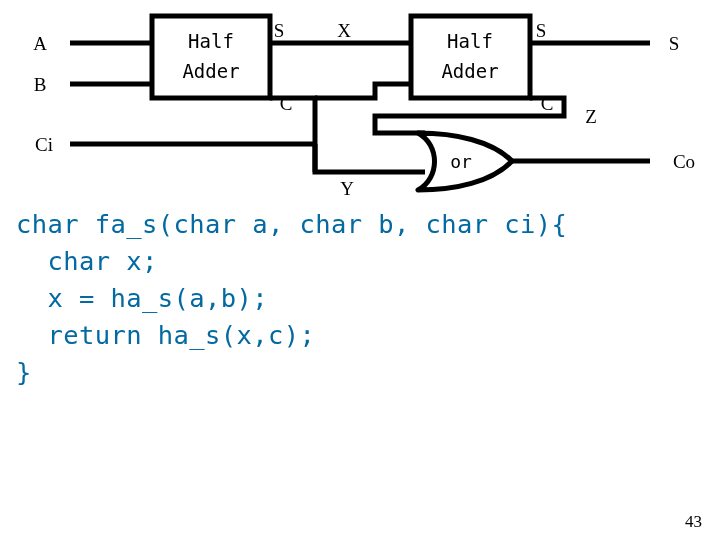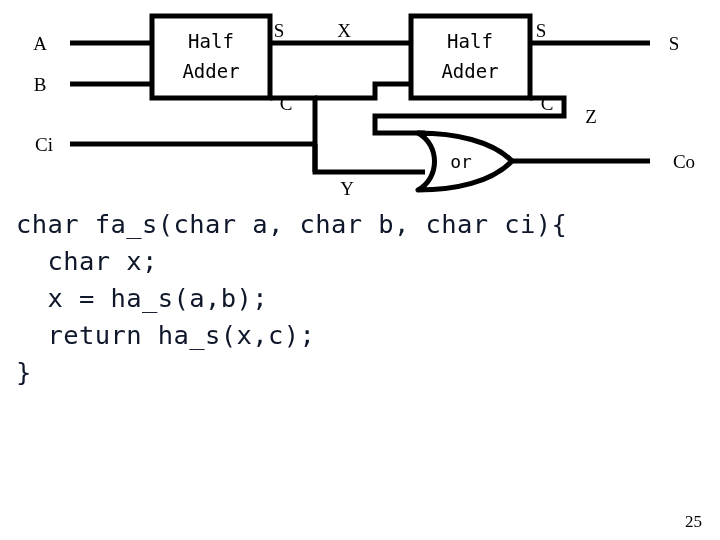--- a/index.html
+++ b/index.html
@@ -39,21 +39,21 @@
   }
   #code {
     position: absolute;
     left: 16px;
     top: 206px;
     width: 690px;
     margin: 0;
     font-family: "DejaVu Sans Mono", monospace;
     font-size: 25.5px;
     line-height: 37px;
-    color: #0f172a;
+    color: #0369a1;
     white-space: pre;
     letter-spacing: 0.4px;
   }
   #page-number {
     position: absolute;
     right: 18px;
     bottom: 8px;
     font-family: "Liberation Serif", serif;
     font-size: 17px;
     color: #000000;
@@ -111,14 +111,14 @@
     <text class="wire-label" x="674" y="50" text-anchor="middle">S</text>
     <text class="wire-label" x="684" y="168" text-anchor="middle">Co</text>
   </svg>
 
   <pre id="code">char fa_s(char a, char b, char ci){
   char x;
   x = ha_s(a,b);
   return ha_s(x,c);
 }</pre>
 
-  <div id="page-number">25</div>
+  <div id="page-number">43</div>
 </div>
 
 </body></html>

